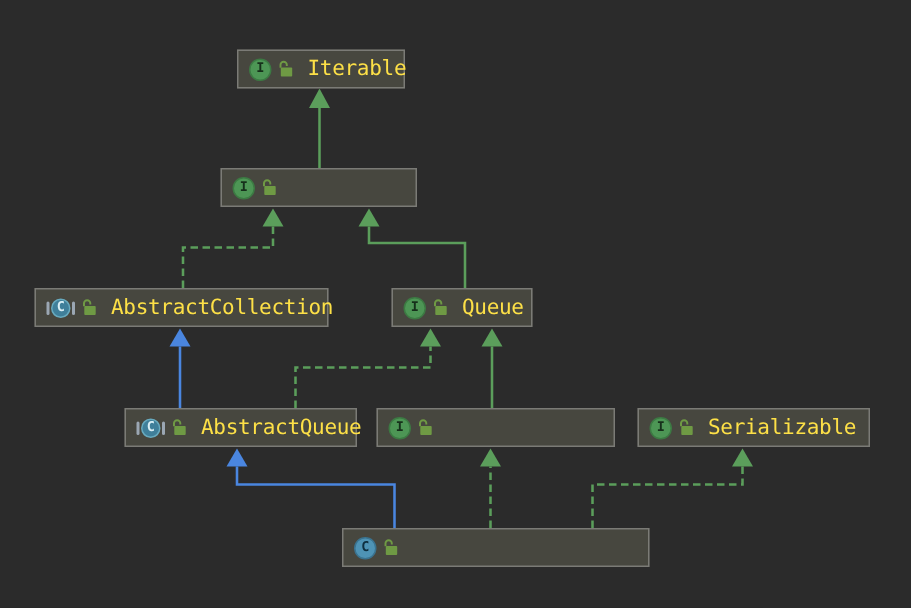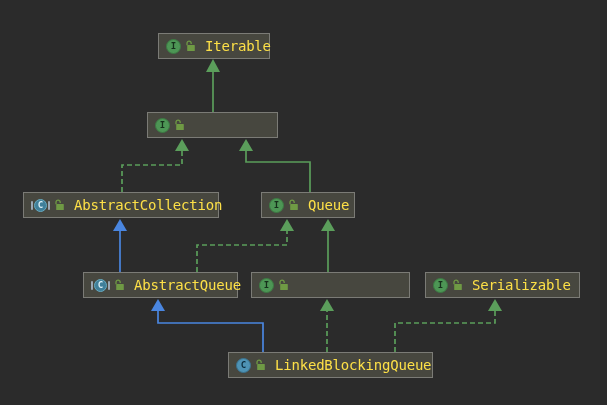--- a/index.html
+++ b/index.html
@@ -197,16 +197,15 @@
   </div>
 
   <div class="node" style="left:228px;top:352px;width:205px;">
     <span class="icon cls">
         <span class="letter">C</span>
       </span>
     <svg class="lock" width="11" height="12" viewBox="0 0 11 12">
         <path d="M2 5.2 V3.2 a2.1 2.1 0 0 1 4.2 0 V4"></path>
         <rect x="2.2" y="5" width="7.6" height="6" rx="0.6"></rect>
       </svg>
-    <span class="label">LinkedBlockingQueue</span>
   </div>
 
 </div>
 
 </body></html>

